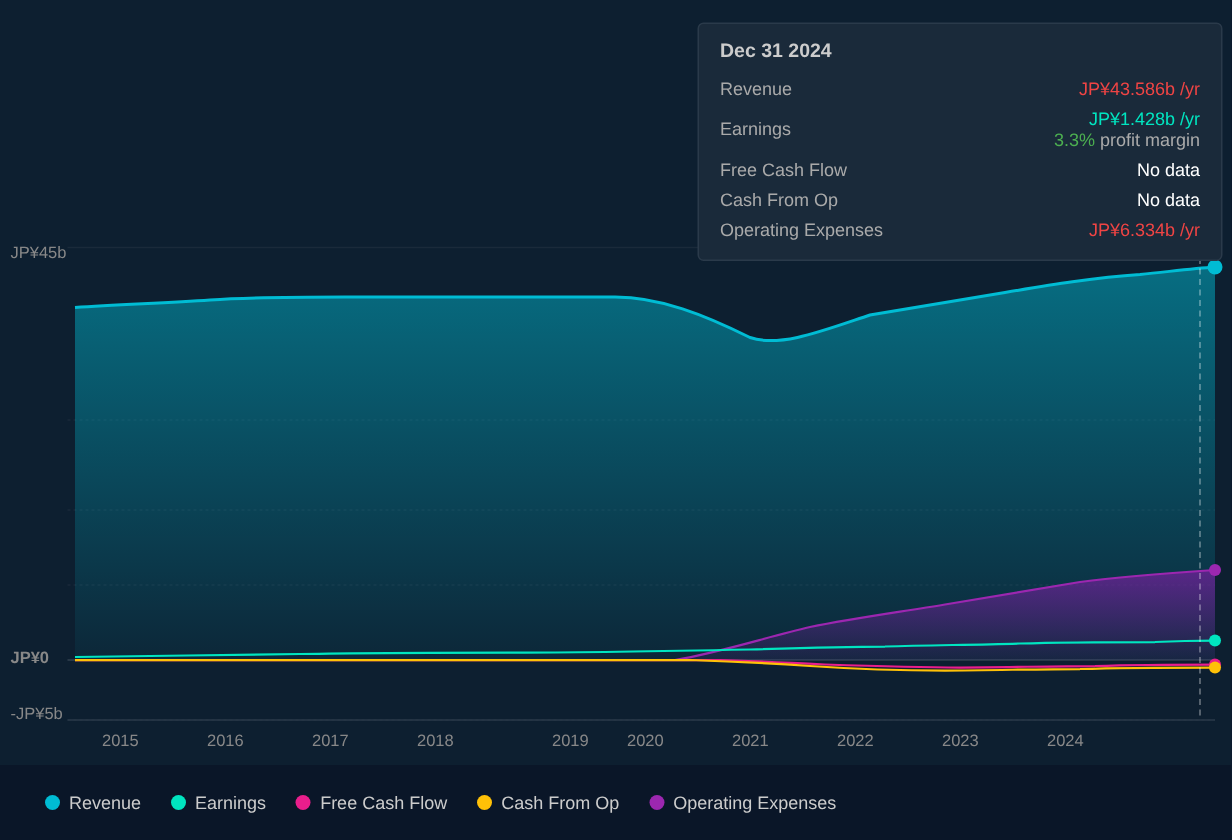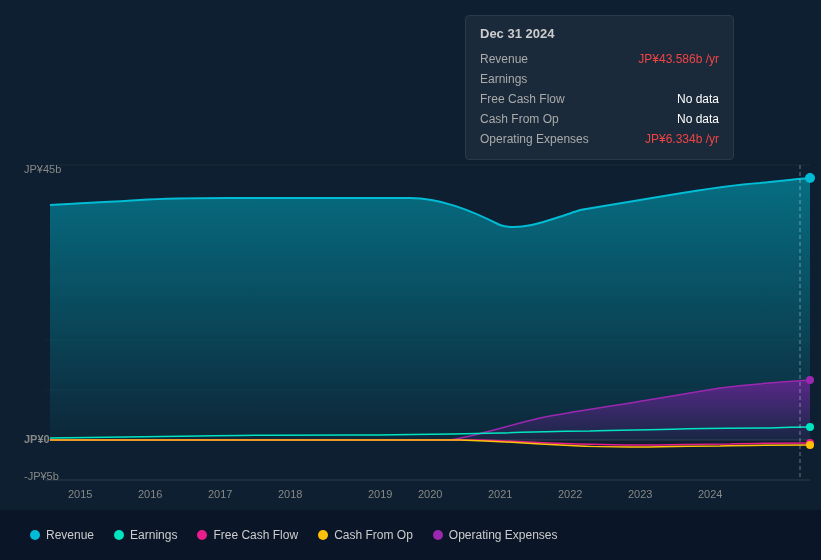--- a/index.html
+++ b/index.html
@@ -21,21 +21,21 @@
 
     
     .tooltip-card {
       position: absolute;
       top: 15px;
       left: 465px;
       background: #1a2a3a;
       border: 1px solid #2a3a4a;
       border-radius: 4px;
       padding: 10px 14px;
-      width: 269px;
+      width: 350px;
       z-index: 10;
     }
 
     .tooltip-title {
       color: #cccccc;
       font-size: 13px;
       font-weight: bold;
       margin-bottom: 8px;
     }
 
@@ -65,21 +65,21 @@
       text-align: right;
     }
 
     .profit-value { color: #4CAF50; }
 
     
     .y-label {
       position: absolute;
       color: #888;
       font-size: 11px;
-      left: 24px;
+      left: 7px;
       text-align: center;
     }
 
     
     .x-label {
       position: absolute;
       color: #888;
       font-size: 11px;
       bottom: 60px;
     }
@@ -188,20 +188,27 @@
   <div class="tooltip-card">
     <div class="tooltip-title">Dec 31 2024</div>
 
     <div class="tooltip-row">
       <span class="tooltip-label">Revenue</span>
       <span class="tooltip-value cyan">JP¥43.586b /yr</span>
     </div>
 
     <div class="tooltip-row">
       <span class="tooltip-label">Earnings</span>
+      <div style="text-align:right;">
+        <div class="tooltip-value teal">JP¥1.428b /yr</div>
+        <div class="profit-margin">
+          <span class="profit-value">3.3%</span>
+          <span style="color:#aaa;"> profit margin</span>
+        </div>
+      </div>
     </div>
 
     <div class="tooltip-row">
       <span class="tooltip-label">Free Cash Flow</span>
       <span class="tooltip-value no-data">No data</span>
     </div>
 
     <div class="tooltip-row">
       <span class="tooltip-label">Cash From Op</span>
       <span class="tooltip-value no-data">No data</span>

